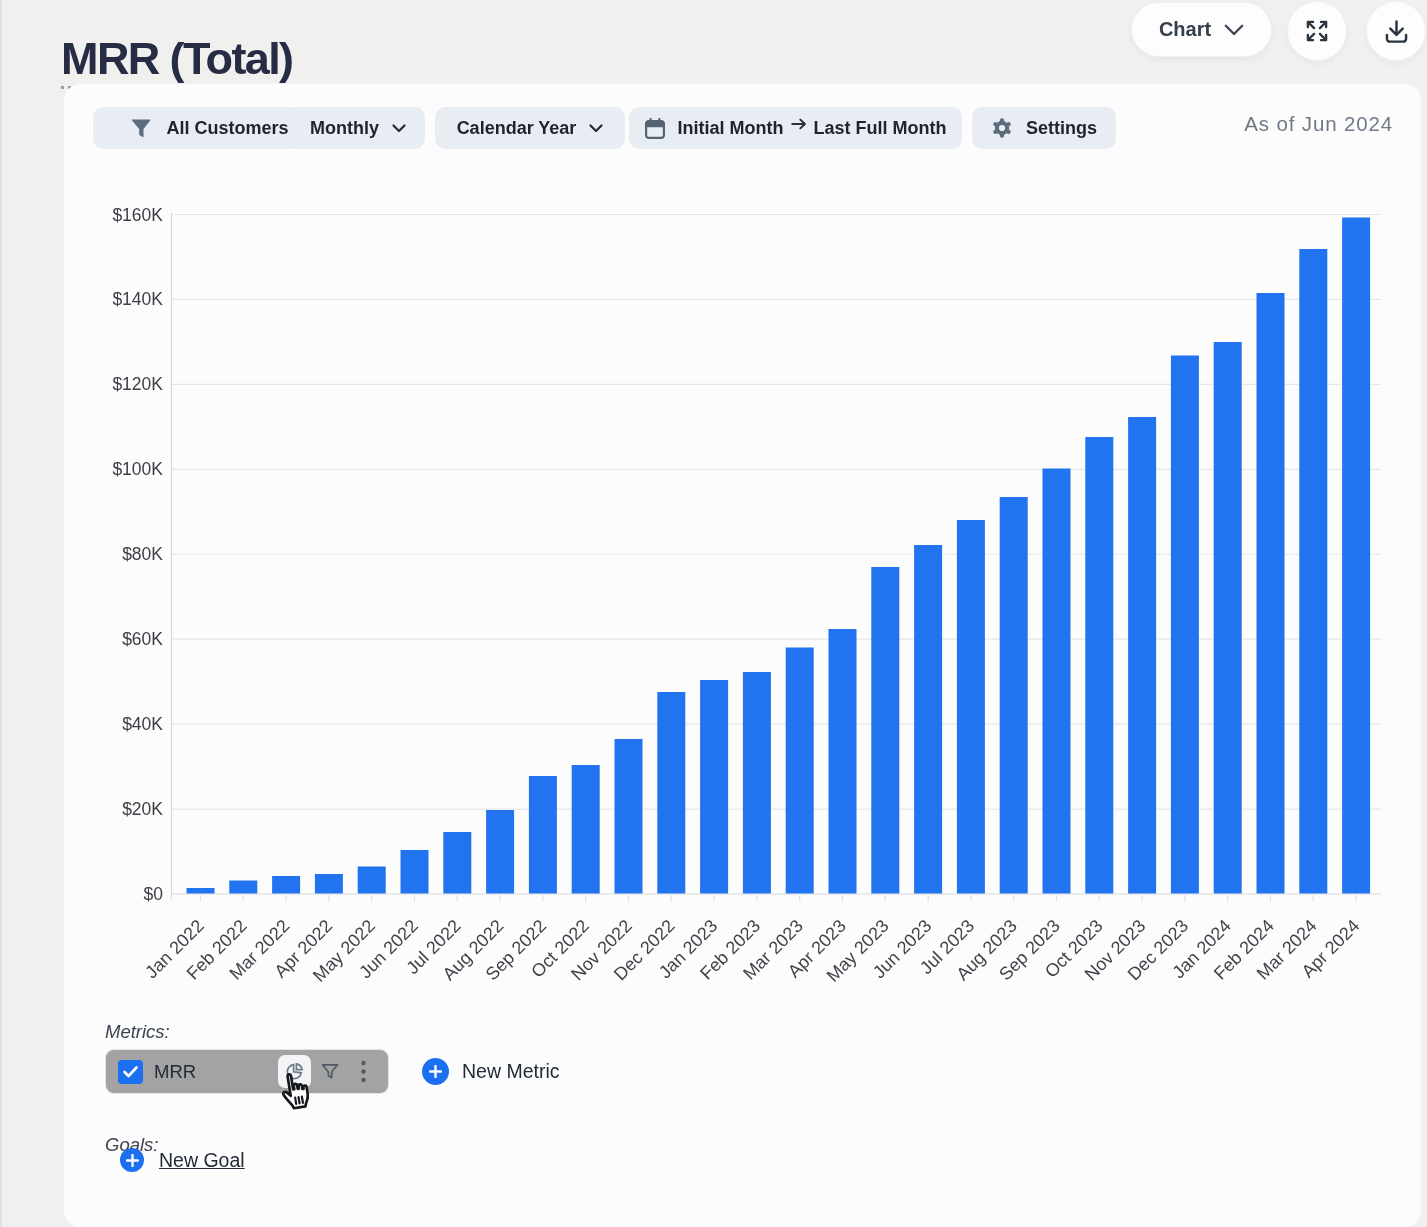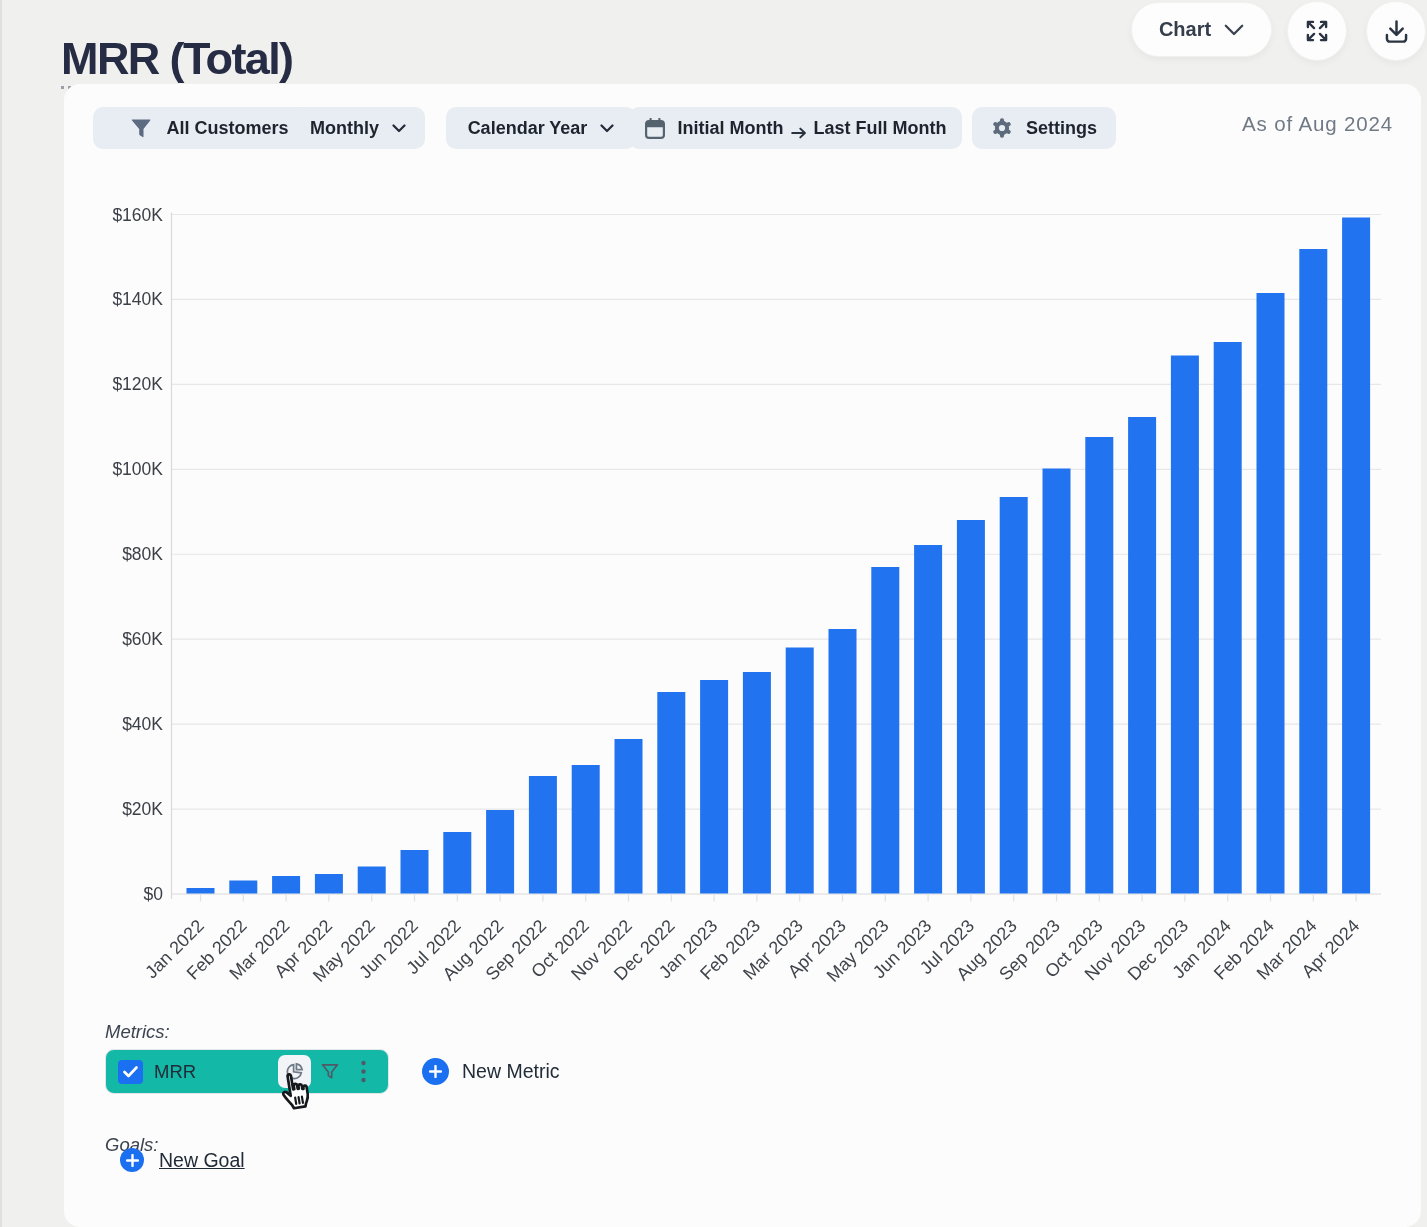--- a/index.html
+++ b/index.html
@@ -54,21 +54,21 @@
   }
   .asof {
     position:absolute; top:112px; right:34px;
     font-size:20.5px; font-weight:500; color:#707a86; letter-spacing:0.85px;
   }
 
   
   .seclabel { font-style:italic; font-size:18.5px; color:#3b4450; font-weight:500; }
   .mrr-box {
     left:105px; top:1049px; width:284px; height:45px;
-    background:#14b8a6; border:1px solid #e3e5e8; border-radius:9px;
+    background:#a3a3a3; border:1px solid #e3e5e8; border-radius:9px;
     display:flex; align-items:center;
   }
   .checkbox {
     width:25px; height:24px; border-radius:4px; background:#1b6ff1;
     margin-left:12px; display:flex; align-items:center; justify-content:center;
   }
   .bluecirc {
     width:27px; height:27px; border-radius:50%; background:#1b6ff1;
     display:flex; align-items:center; justify-content:center;
   }
@@ -103,32 +103,32 @@
   <svg width="24" height="24" viewBox="0 0 24 24" fill="#5d6b80">
       <path d="M3.2 3.5 h17.6 q1 0 .4 .9 L14.5 12.9 v7.6 q0 1-.9.5 l-2.8-1.7 q-.6-.4-.6-1.1 v-5.3 L3 4.4 q-.7-.9.2-.9 Z"></path>
     </svg>
   All Customers
 </div>
 <div class="fbtn" style="left:291px; width:134px;text-align:center;">Monthly
   <svg width="14" height="9" viewBox="0 0 14 9">
       <path d="M1.5 1.5 L7 7 L12.5 1.5" fill="none" stroke="#222b38" stroke-width="2.2" stroke-linecap="round" stroke-linejoin="round"></path>
     </svg>
 </div>
-<div class="fbtn" style="left:435px; width:190px;margin-left:11px;">Calendar Year
+<div class="fbtn" style="left:435px; width:190px;">Calendar Year
   <svg width="14" height="9" viewBox="0 0 14 9">
       <path d="M1.5 1.5 L7 7 L12.5 1.5" fill="none" stroke="#222b38" stroke-width="2.2" stroke-linecap="round" stroke-linejoin="round"></path>
     </svg>
 </div>
 <div class="fbtn" style="left:629px; width:333px;">
   <svg width="20" height="21" viewBox="0 0 20 21">
       <rect x="1.1" y="3.1" width="17.8" height="16.8" rx="3" fill="none" stroke="#55636f" stroke-width="2.2"></rect>
       <path d="M1.1 6.1 q0-3 3-3 h11.8 q3 0 3 3 v3.1 H1.1 Z" fill="#55636f"></path>
       <path d="M5.6 1 v3 M14.4 1 v3" stroke="#55636f" stroke-width="2.2" stroke-linecap="round"></path>
     </svg>
-  <span style="display:flex;align-items:flex-end;gap:7px;">Initial Month
+  <span style="display:flex;align-items:flex-start;gap:7px;">Initial Month
     <svg width="16" height="12" viewBox="0 0 16 12">
         <path d="M1.2 6 H13.8 M9.3 1.6 L13.9 6 L9.3 10.4" fill="none" stroke="#28313e" stroke-width="2" stroke-linecap="round" stroke-linejoin="round"></path>
       </svg>
   Last Full Month</span>
 </div>
 <div class="fbtn" style="left:972px; width:144px;">
   <svg width="22" height="22" viewBox="0 0 24 24">
     <g fill="#5d6b7d">
       <circle cx="12" cy="12" r="7.8"></circle>
       <g>
@@ -141,21 +141,21 @@
         </g>
       <g transform="rotate(120 12 12)">
           <rect x="9.8" y="1.4" width="4.4" height="5.5" rx="2"></rect>
           <rect x="9.8" y="17.1" width="4.4" height="5.5" rx="2"></rect>
         </g>
     </g>
     <circle cx="12" cy="12" r="3.4" fill="#e8ecf3"></circle>
   </svg>
   Settings
 </div>
-<div class="asof">As of Aug 2024</div>
+<div class="asof">As of Jun 2024</div>
 
 <svg class="abs" style="left:0; top:0;" width="1427" height="1227" viewBox="0 0 1427 1227">
   <g id="grid">
       <line x1="171.5" x2="1381" y1="214.5" y2="214.5" stroke="#e7e7e7" stroke-width="1.2"></line>
       <line x1="171.5" x2="1381" y1="299.4375" y2="299.4375" stroke="#e7e7e7" stroke-width="1.2"></line>
       <line x1="171.5" x2="1381" y1="384.375" y2="384.375" stroke="#e7e7e7" stroke-width="1.2"></line>
       <line x1="171.5" x2="1381" y1="469.3125" y2="469.3125" stroke="#e7e7e7" stroke-width="1.2"></line>
       <line x1="171.5" x2="1381" y1="554.25" y2="554.25" stroke="#e7e7e7" stroke-width="1.2"></line>
       <line x1="171.5" x2="1381" y1="639.1875" y2="639.1875" stroke="#e7e7e7" stroke-width="1.2"></line>
       <line x1="171.5" x2="1381" y1="724.125" y2="724.125" stroke="#e7e7e7" stroke-width="1.2"></line>

